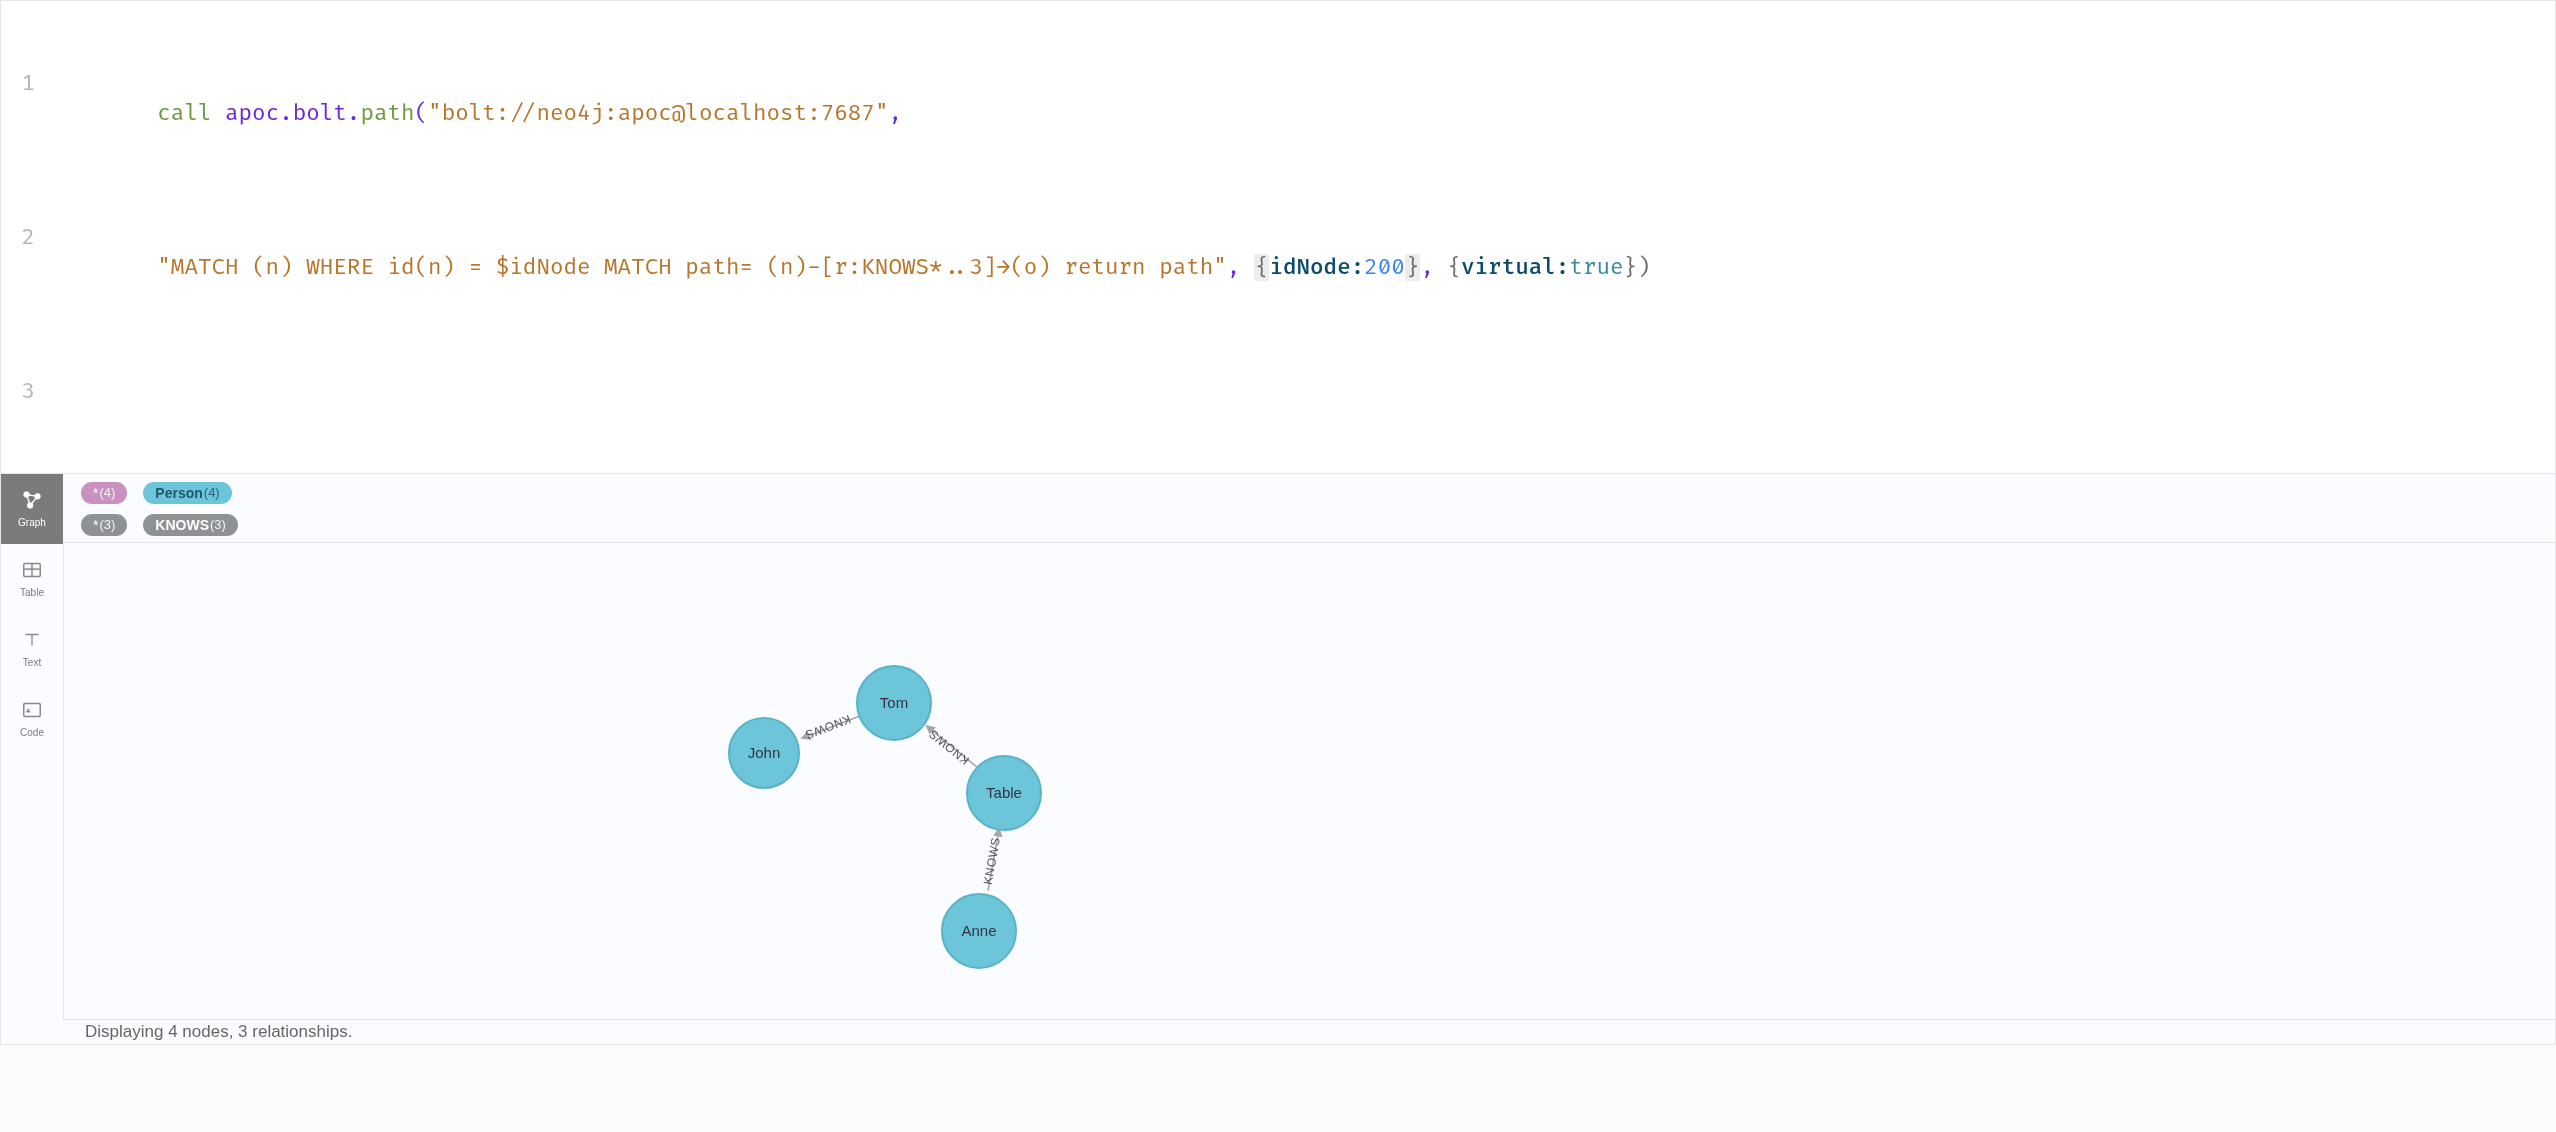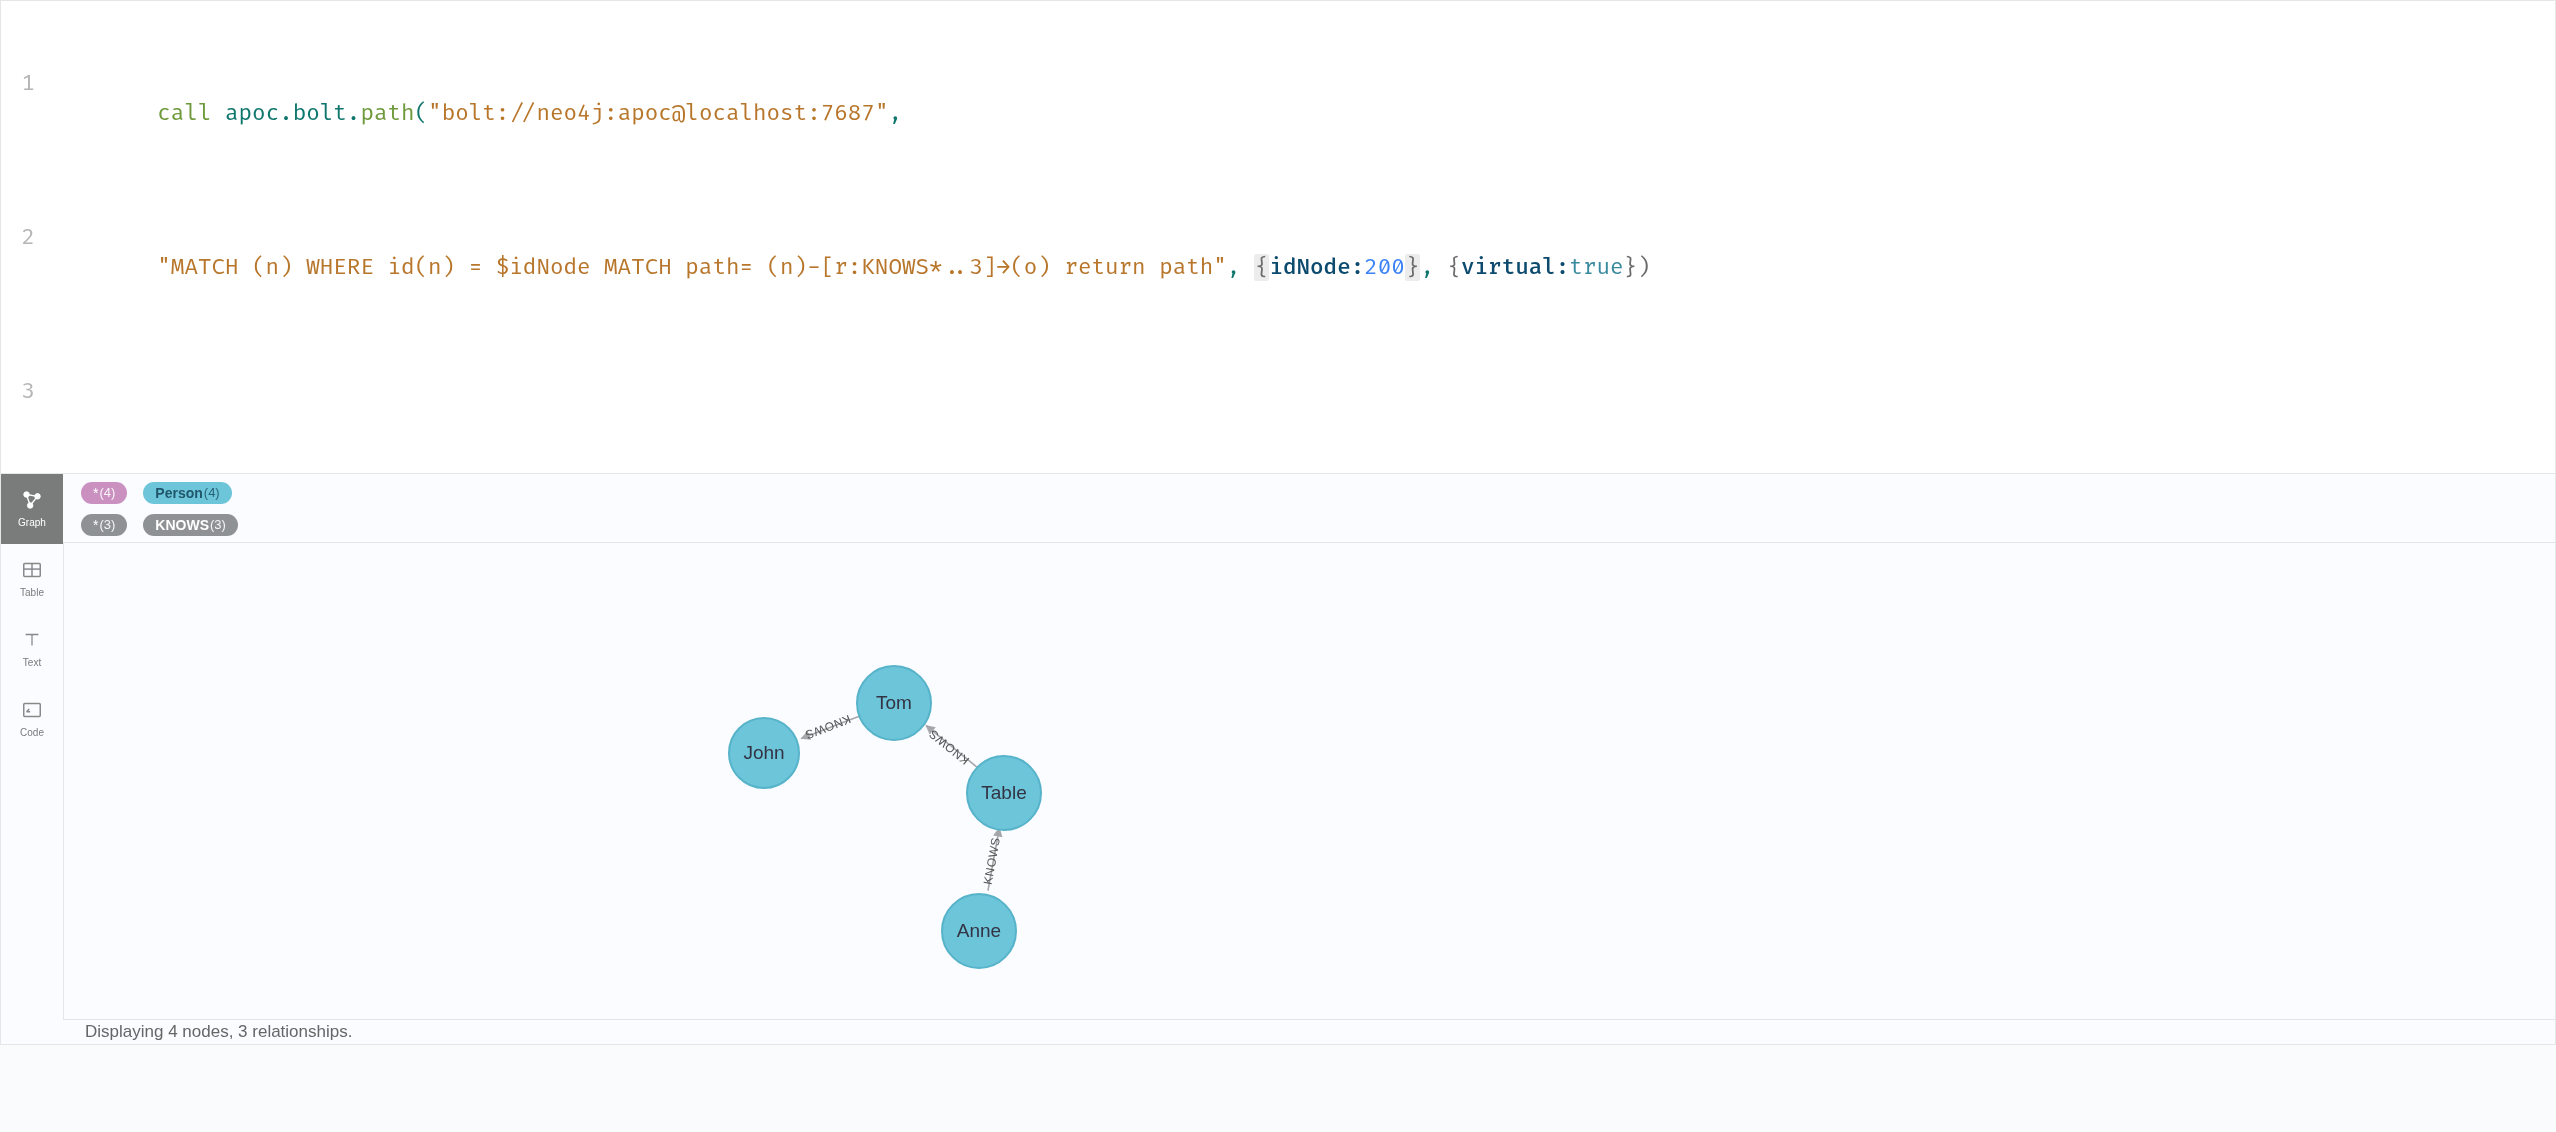--- a/index.html
+++ b/index.html
@@ -34,21 +34,21 @@
     flex:none;
   }
   .code { color:#6b6b6b; }
   .tok-kw   { color:#6e9a3c; }
   .tok-fn   { color:#6e9a3c; }
   .tok-str  { color:#b8762b; }
   .tok-str2 { color:#b8762b; }
   .tok-var  { color:#0c4a6e; font-weight:500;}
   .tok-num  { color:#3b82f6; }
   .tok-bool { color:#3a8a9e; }
-  .tok-punc { color:#0f766e; }
+  .tok-punc { color:#6d28d9; }
   .tok-bracket { color:#6b6b6b; }
   .tok-hl  { background:#ececec; border-radius:2px; padding:0 1px;}
   
   .result-area {
     display:flex;
     min-height:570px;
     background:#fafcff;
   }
   .view-rail {
     width:62px;
@@ -115,21 +115,21 @@
   }
   
   .gnode {
     position:absolute;
     border-radius:50%;
     background:#6dc5da;
     border:2px solid #56b3c9;
     display:flex;
     align-items:center;
     justify-content:center;
-    font-size:19px;
+    font-size:15px;
     color:#334;
     cursor:pointer;
   }
   .gedge-label {
     position:absolute;
     font-size:12px;
     color:#555;
     letter-spacing:0.5px;
     background:transparent;
     transform-origin:center;

